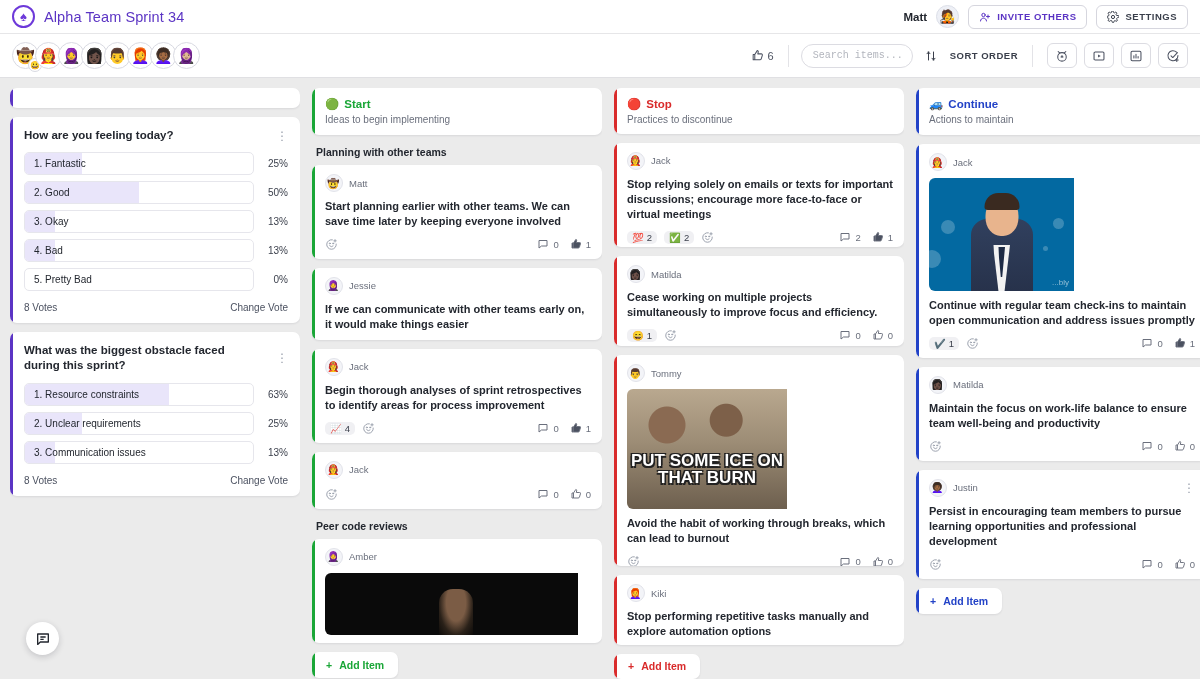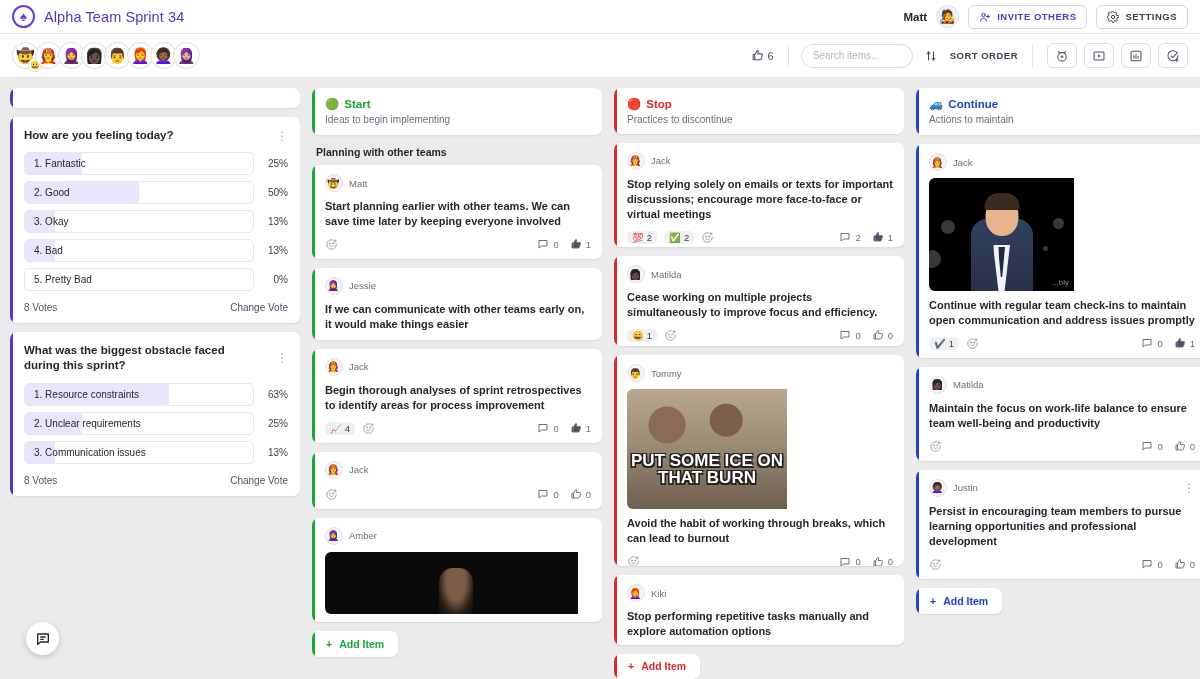--- a/index.html
+++ b/index.html
@@ -64,21 +64,21 @@
     width: 14px; height: 14px; border-radius: 50%;
     background: #fff; border: 1px solid #d9dae2;
     display: flex; align-items: center; justify-content: center; font-size: 8px;
   }
   .toolbar-right { margin-left: auto; display: flex; align-items: center; gap: 0; }
   .votes-left { display: flex; align-items: center; gap: 4px; font-size: 11px; color: #4b5160; padding-right: 14px; }
   .tb-sep { width: 1px; height: 22px; background: #e3e3e7; }
   .search-box {
     width: 112px; height: 24px; border: 1px solid #dcdce2; border-radius: 12px;
     margin: 0 12px; padding: 0 11px; font-size: 10px; color: #23272f;
-    font-family: Liberation Sans, sans-serif; background:#fff;
+    font-family: Liberation Mono, monospace; background:#fff;
   }
   .search-box::placeholder { color: #b2b5bd; }
   .sort-btn {
     display: flex; align-items: center; gap: 13px; font-size: 9.5px;
     font-weight: 700; letter-spacing: .5px; color: #3a3f4b; cursor: pointer;
     padding-right: 14px;
   }
   .icon-btns { display: flex; gap: 7px; padding-left: 14px; }
   .icon-btn {
     width: 30px; height: 25px; border: 1px solid #dcdce2; border-radius: 6px;
@@ -145,21 +145,21 @@
     text-align: center;
   }
   .meme-ice span {
     color: #fff; font-weight: 700; font-size: 17px; line-height: 1.02;
     text-shadow: -1.5px -1.5px 0 #222, 1.5px -1.5px 0 #222, -1.5px 1.5px 0 #222, 1.5px 1.5px 0 #222;
     font-family: "Liberation Sans", sans-serif;
     margin-top: 40px;
   }
   
   .gif-red {
-    height: 113px; width: 145px; background: #000000; position: relative;
+    height: 113px; width: 145px; background: #0369a1; position: relative;
   }
   .gif-red .dot { position: absolute; border-radius: 50%; background: rgba(255,255,255,.22); }
   .gif-red .suit {
     position: absolute; left: 50%; bottom: 0; transform: translateX(-50%);
     width: 62px; height: 72px;
     background: linear-gradient(180deg, #31405e 0%, #27324b 100%);
     border-radius: 16px 16px 0 0;
   }
   .gif-red .shirt {
     position: absolute; left: 50%; bottom: 0; transform: translateX(-50%);
@@ -534,20 +534,21 @@
               </span>
               <span class="fr-item">
   <svg width="12" height="12" viewBox="0 0 24 24" fill="none" stroke="#6a6f7c" stroke-width="1.9" stroke-linejoin="round">
     <path d="M7 10v10H4V10zM7 10l4.5-7c1.4 0 2.2 1 1.9 2.3L12.6 9H19a2 2 0 011.9 2.6l-2 6.6A2.6 2.6 0 0116.4 20H7"></path>
                 </svg>
   <span>0</span>
               </span>
             </div>
     </div>
   </div>
+        <div class="group-label">Peer code reviews</div>
         <div class="card-base item">
     <div class="lbar" style="background:#1aa637"></div>
     <div class="item-top">
       <span class="item-av">🧕</span>
       <span class="item-author">Amber</span>
 
     </div>
     <div class="media">
             <div class="dark-img">
               <span class="fig"></span>

